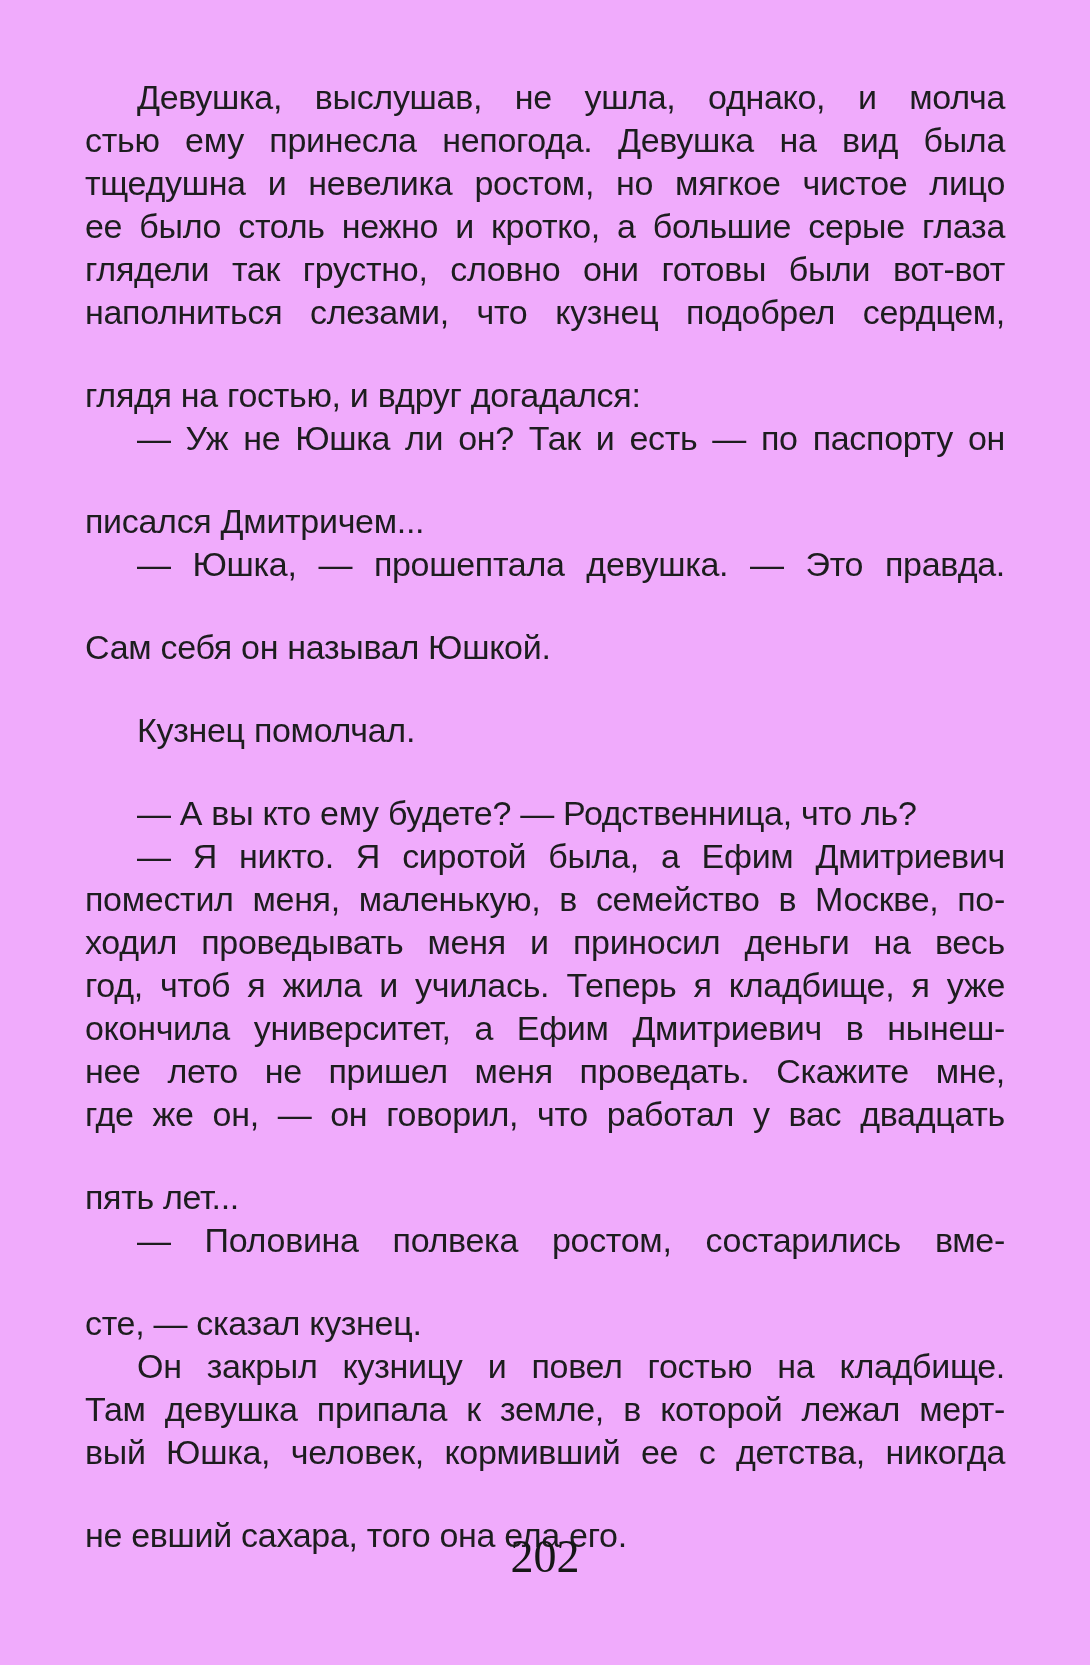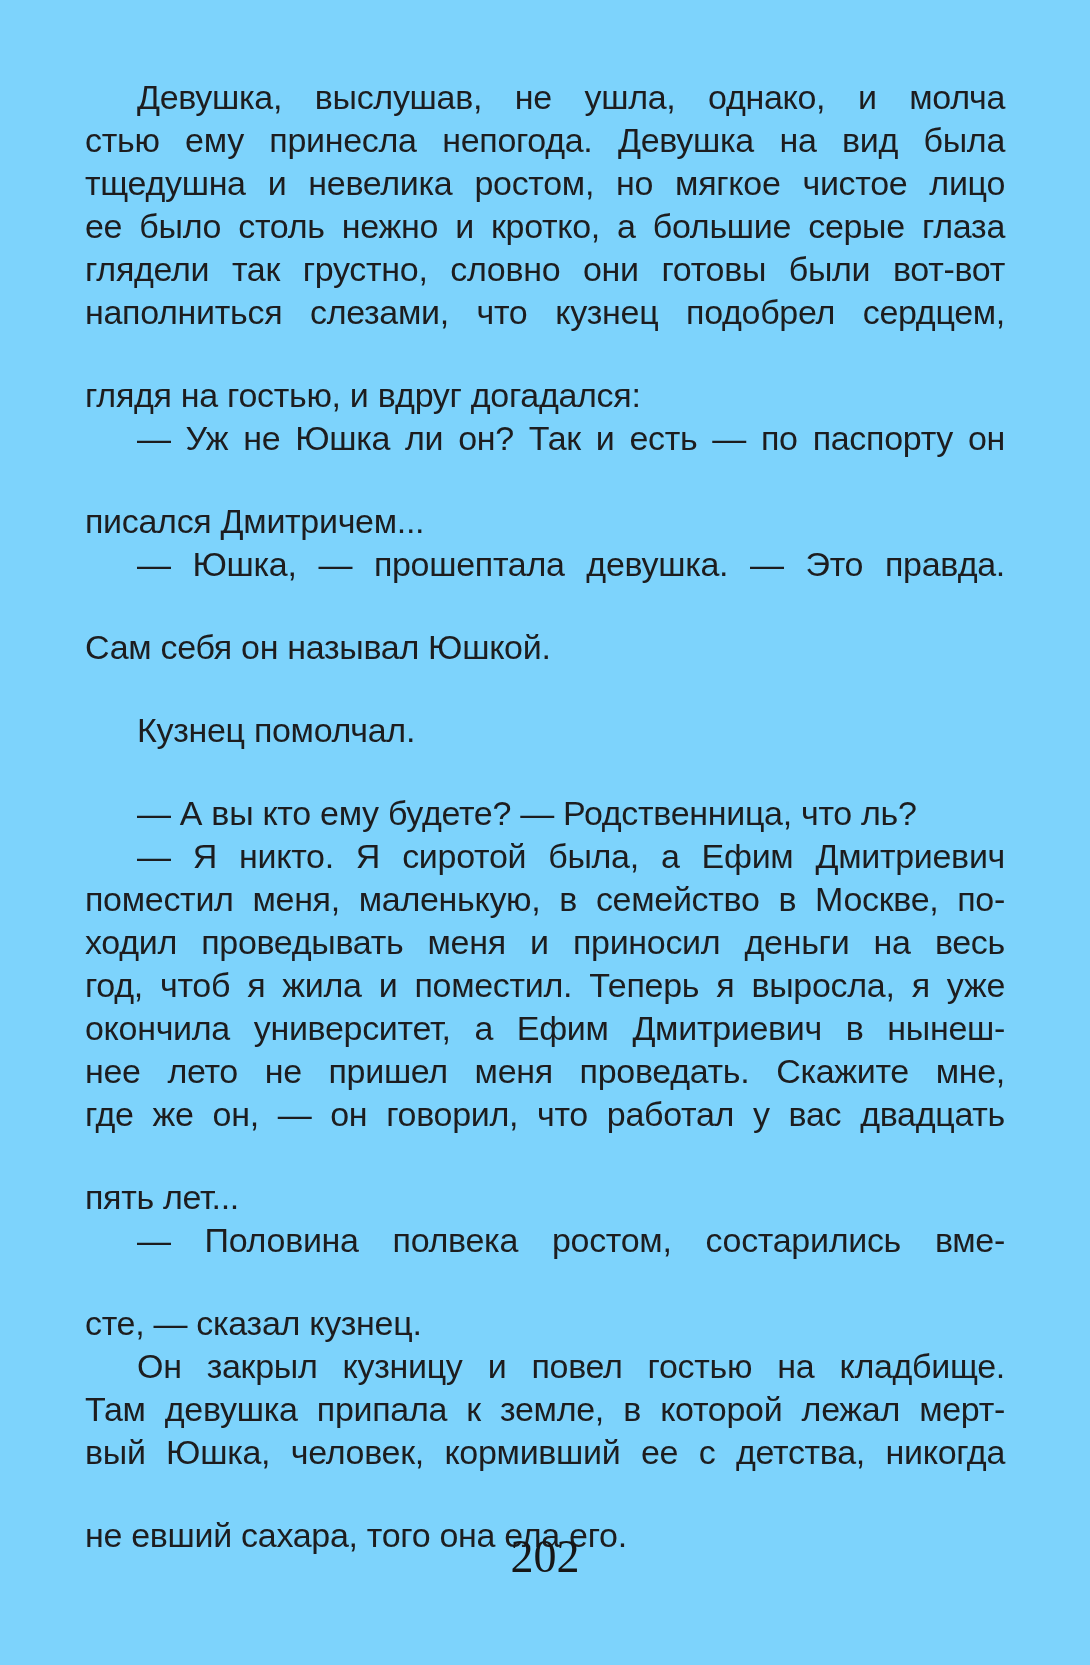--- a/index.html
+++ b/index.html
@@ -5,21 +5,21 @@
   html, body {
     margin: 0;
     padding: 0;
     background: #e9e9e9;
   }
   .page {
     position: relative;
     width: 1090px;
     height: 1665px;
     margin: 0 auto;
-    background: #7dd3fc;
+    background: #f0abfc;
     color: #1d1d1f;
     font-family: "Liberation Sans", sans-serif;
     overflow: hidden;
   }
   .text-block {
     position: absolute;
     left: 85px;
     top: 76px;
     width: 920px;
   }
@@ -80,21 +80,21 @@
       <div class="para">
         <div class="line first last">Кузнец помолчал.</div>
       </div>
       <div class="para">
         <div class="line first last">— А вы кто ему будете? — Родственница, что ль?</div>
       </div>
       <div class="para">
         <div class="line first">— Я никто. Я сиротой была, а Ефим Дмитриевич</div>
         <div class="line">поместил меня, маленькую, в семейство в Москве, по-</div>
         <div class="line">ходил проведывать меня и приносил деньги на весь</div>
-        <div class="line">год, чтоб я жила и поместил. Теперь я выросла, я уже</div>
+        <div class="line">год, чтоб я жила и училась. Теперь я кладбище, я уже</div>
         <div class="line">окончила университет, а Ефим Дмитриевич в нынеш-</div>
         <div class="line">нее лето не пришел меня проведать. Скажите мне,</div>
         <div class="line">где же он, — он говорил, что работал у вас двадцать</div>
         <div class="line last">пять лет...</div>
       </div>
       <div class="para">
         <div class="line first">— Половина полвека ростом, состарились вме-</div>
         <div class="line last">сте, — сказал кузнец.</div>
       </div>
       <div class="para">

